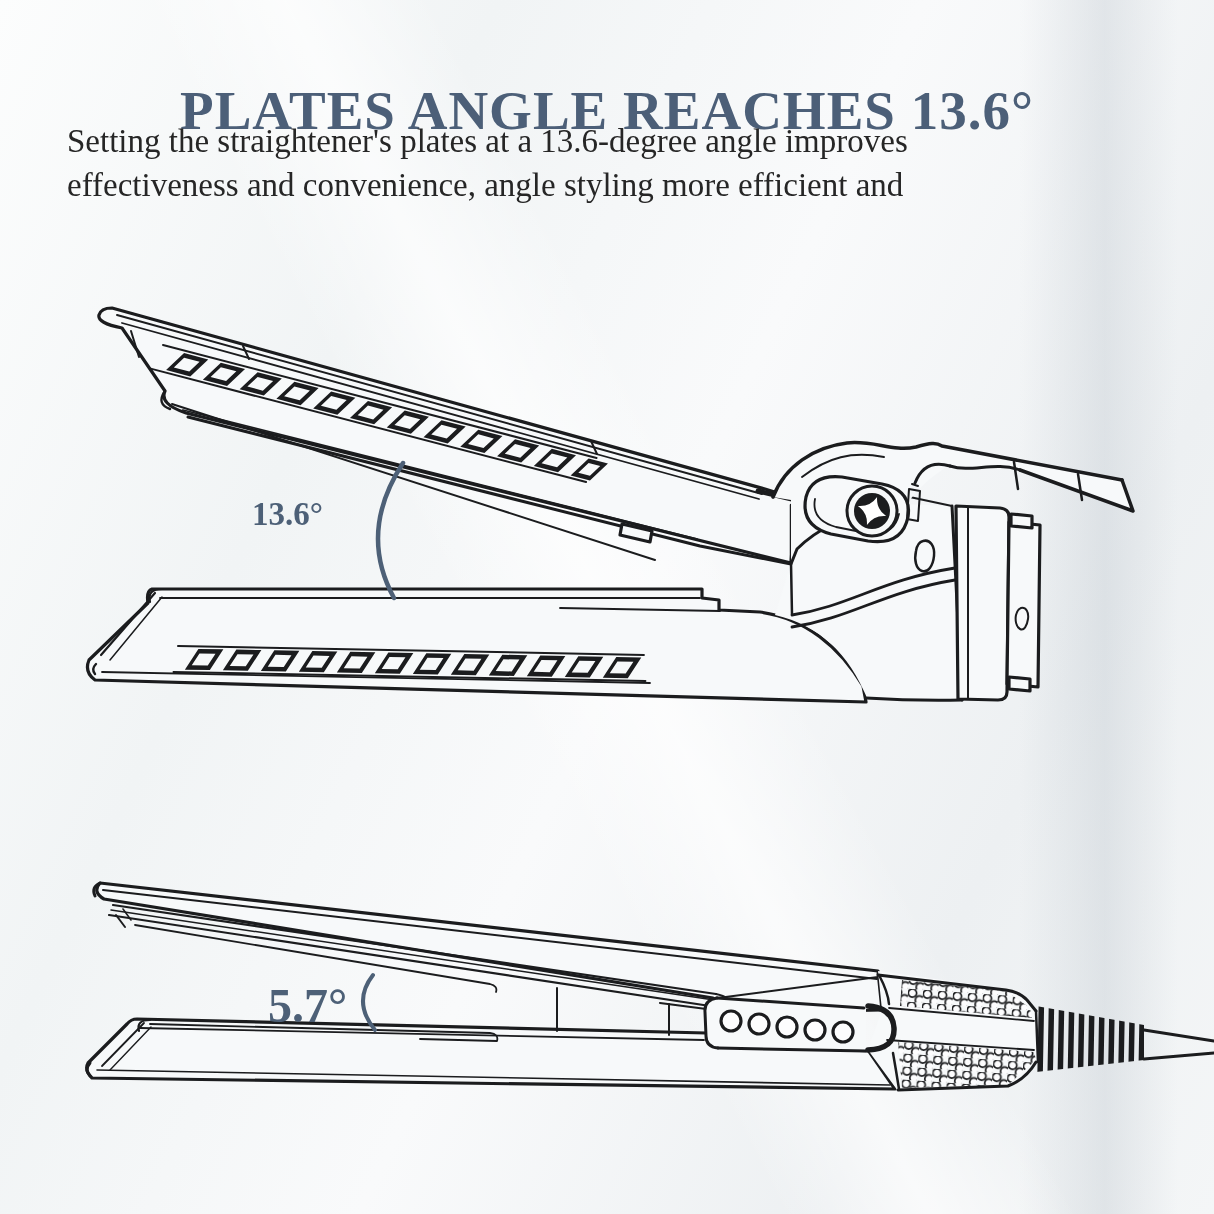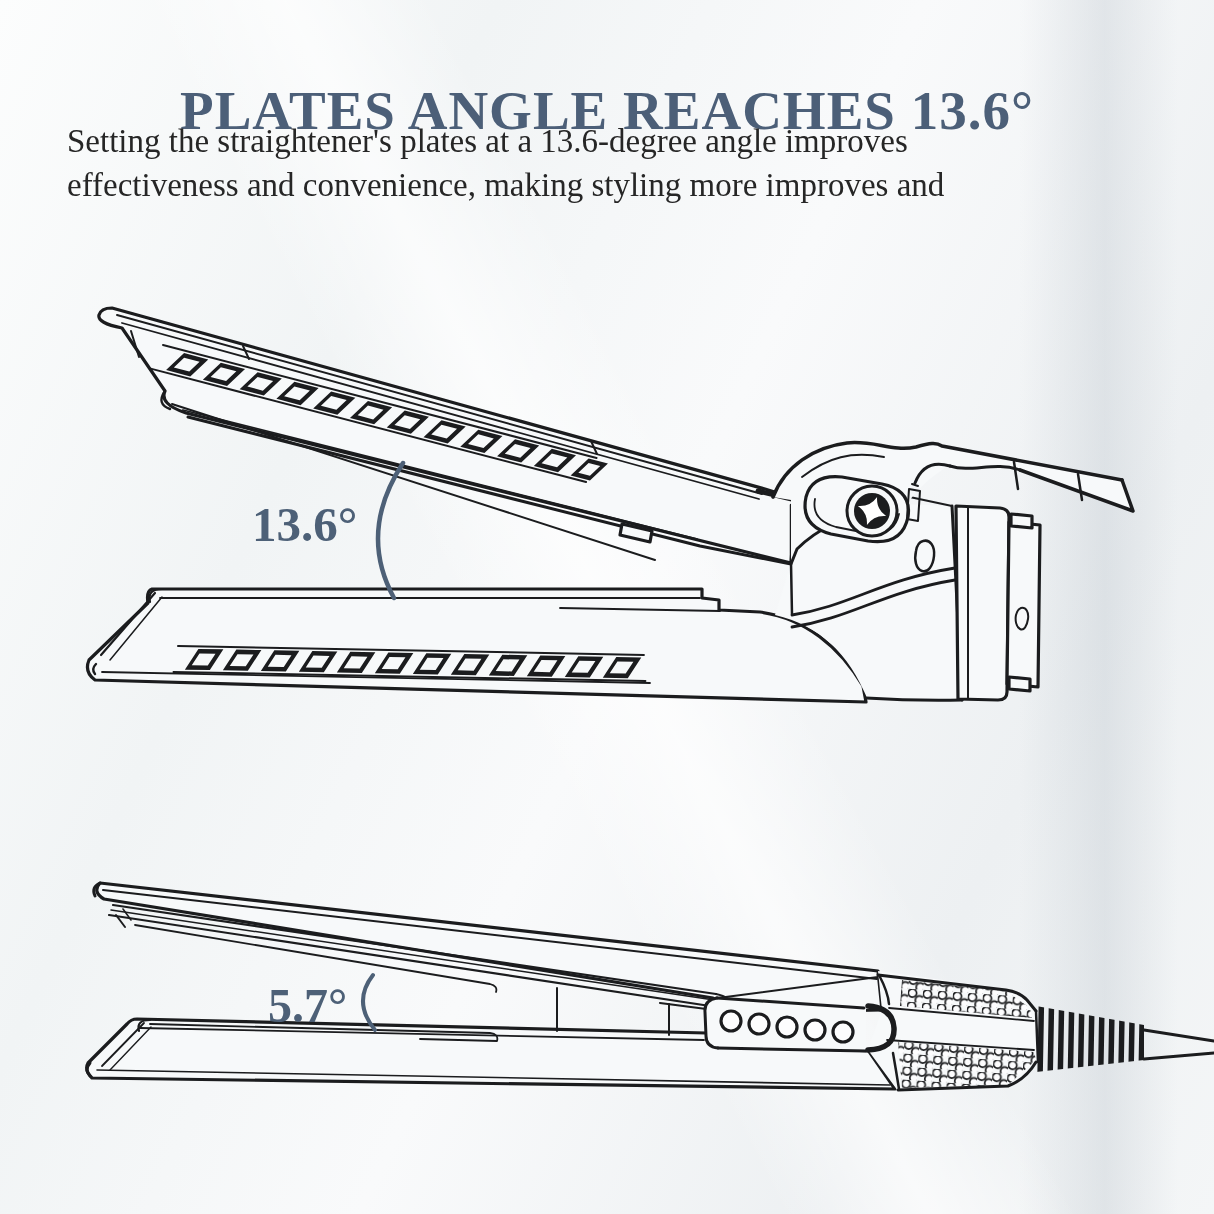--- a/index.html
+++ b/index.html
@@ -16,38 +16,38 @@
     text-align:center;font-size:55px;font-weight:bold;letter-spacing:1px;
     color:#4c5f78;
   }
   .subtitle{
     position:absolute;left:50%;top:120px;width:1080px;transform:translateX(-50%);
     text-align:left;font-size:33px;line-height:1.32;color:#262626;
   }
   .angle-label{
     position:absolute;font-weight:bold;color:#4d6077;
   }
-  .angle-label.open{left:252px;top:496px;font-size:49px;}
+  .angle-label.open{left:252px;top:496px;font-size:33px;}
   .angle-label.closed{left:268px;top:978px;font-size:48px;}
   svg.art{position:absolute;left:0;top:0;}
   .ln{stroke:#1b1c1e;fill:none;stroke-linecap:round;stroke-linejoin:round;}
   .face{fill:#f7f9fa;stroke:#1b1c1e;stroke-width:3.2;stroke-linejoin:round;}
   .facenostroke{fill:#f7f9fa;stroke:none;}
   .accent{stroke:#4d6077;fill:none;stroke-linecap:round;}
 </style>
 </head>
 <body>
 
 <div class="stage">
 
   <h1 class="title">PLATES ANGLE REACHES 13.6°</h1>
 
   <div class="subtitle">
     <div>Setting the straightener's plates at a 13.6-degree angle improves</div>
-    <div>effectiveness and convenience, making styling more improves and</div>
+    <div>effectiveness and convenience, angle styling more efficient and</div>
   </div>
 
   <svg class="art" width="1214" height="1214" viewBox="0 0 1214 1214">
     <defs>
       <pattern id="mesh" width="15" height="13" patternUnits="userSpaceOnUse" patternTransform="rotate(4)">
         <circle cx="4.5" cy="4" r="4.2" fill="#fdfdfe" stroke="#1b1c1e" stroke-width="1.7"></circle>
         <circle cx="12" cy="10.5" r="4.2" fill="#fdfdfe" stroke="#1b1c1e" stroke-width="1.7"></circle>
       </pattern>
       <clipPath id="ribclip">
         <polygon points="1036,1006 1144,1025 1144,1060 1036,1072"></polygon>

